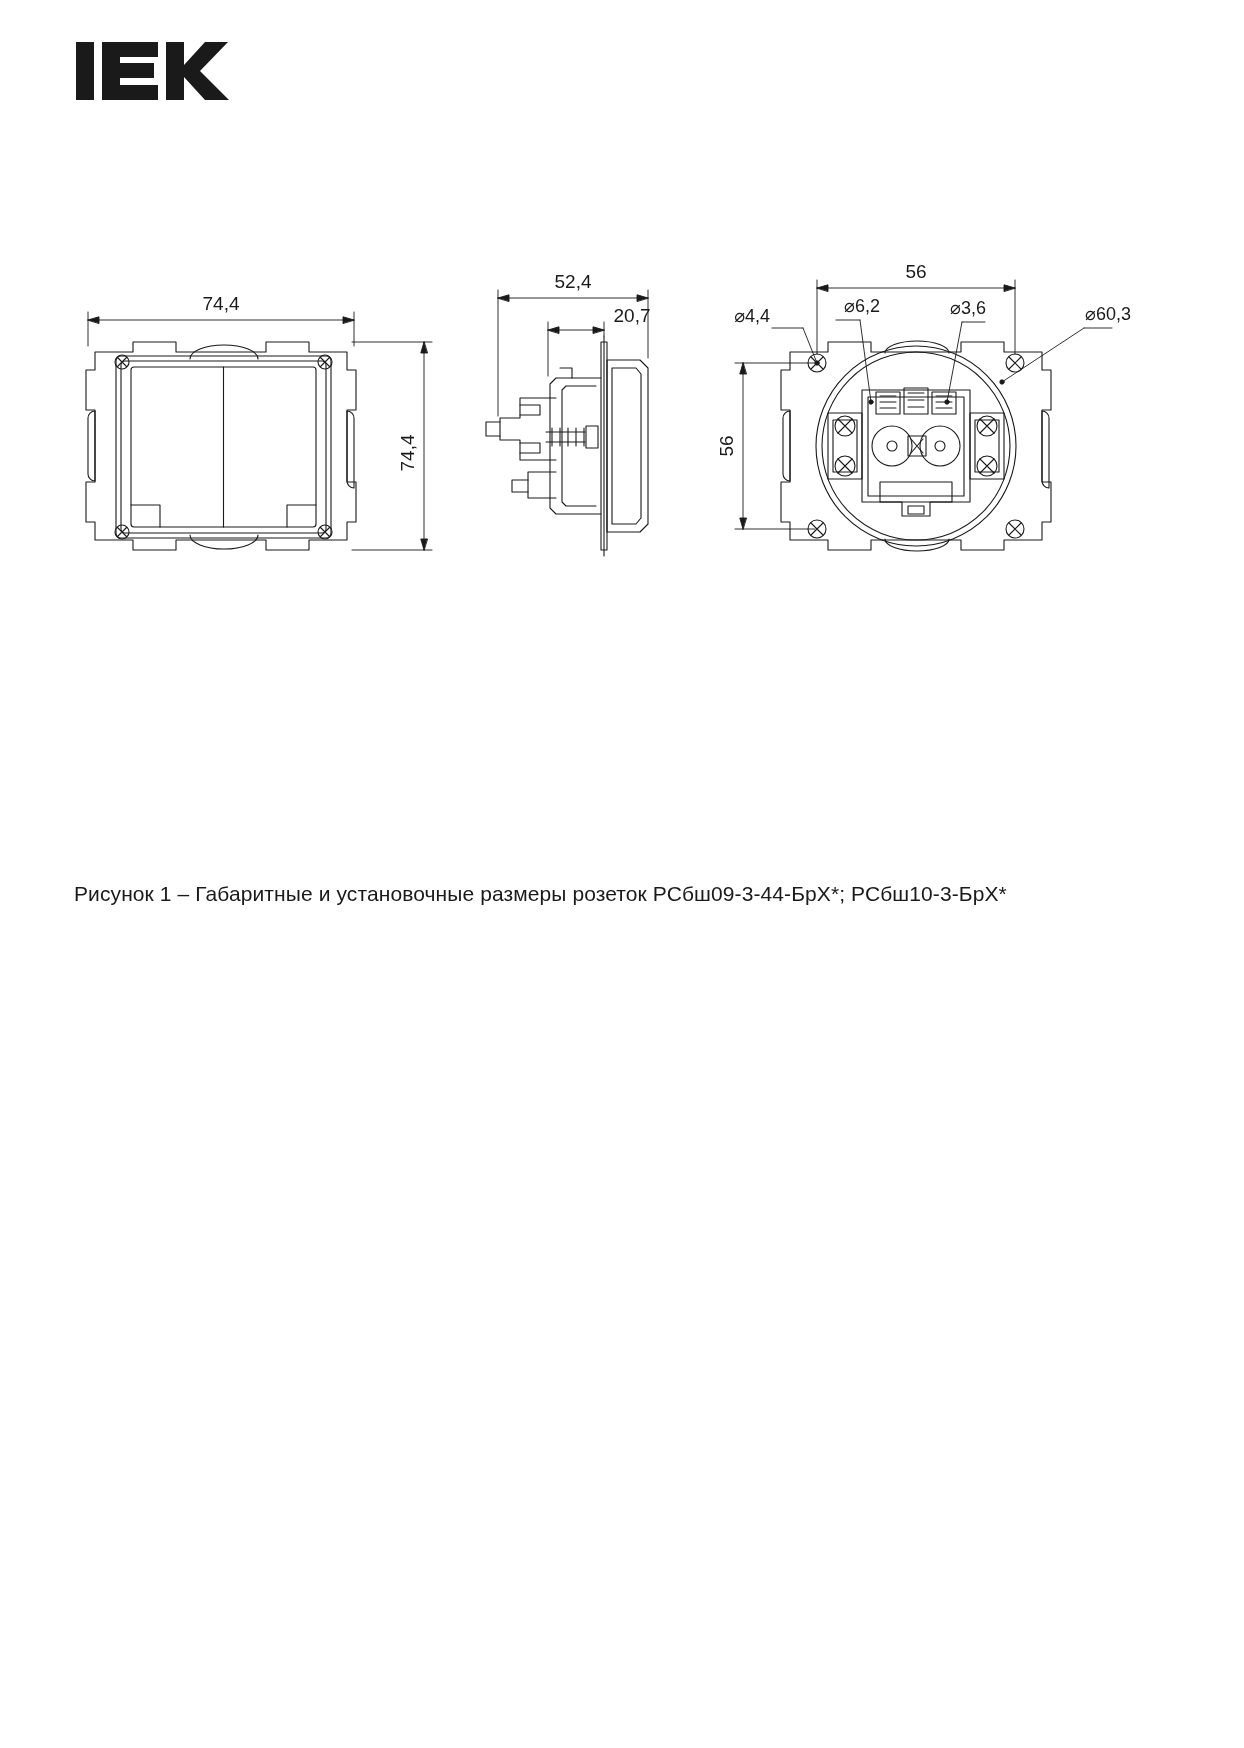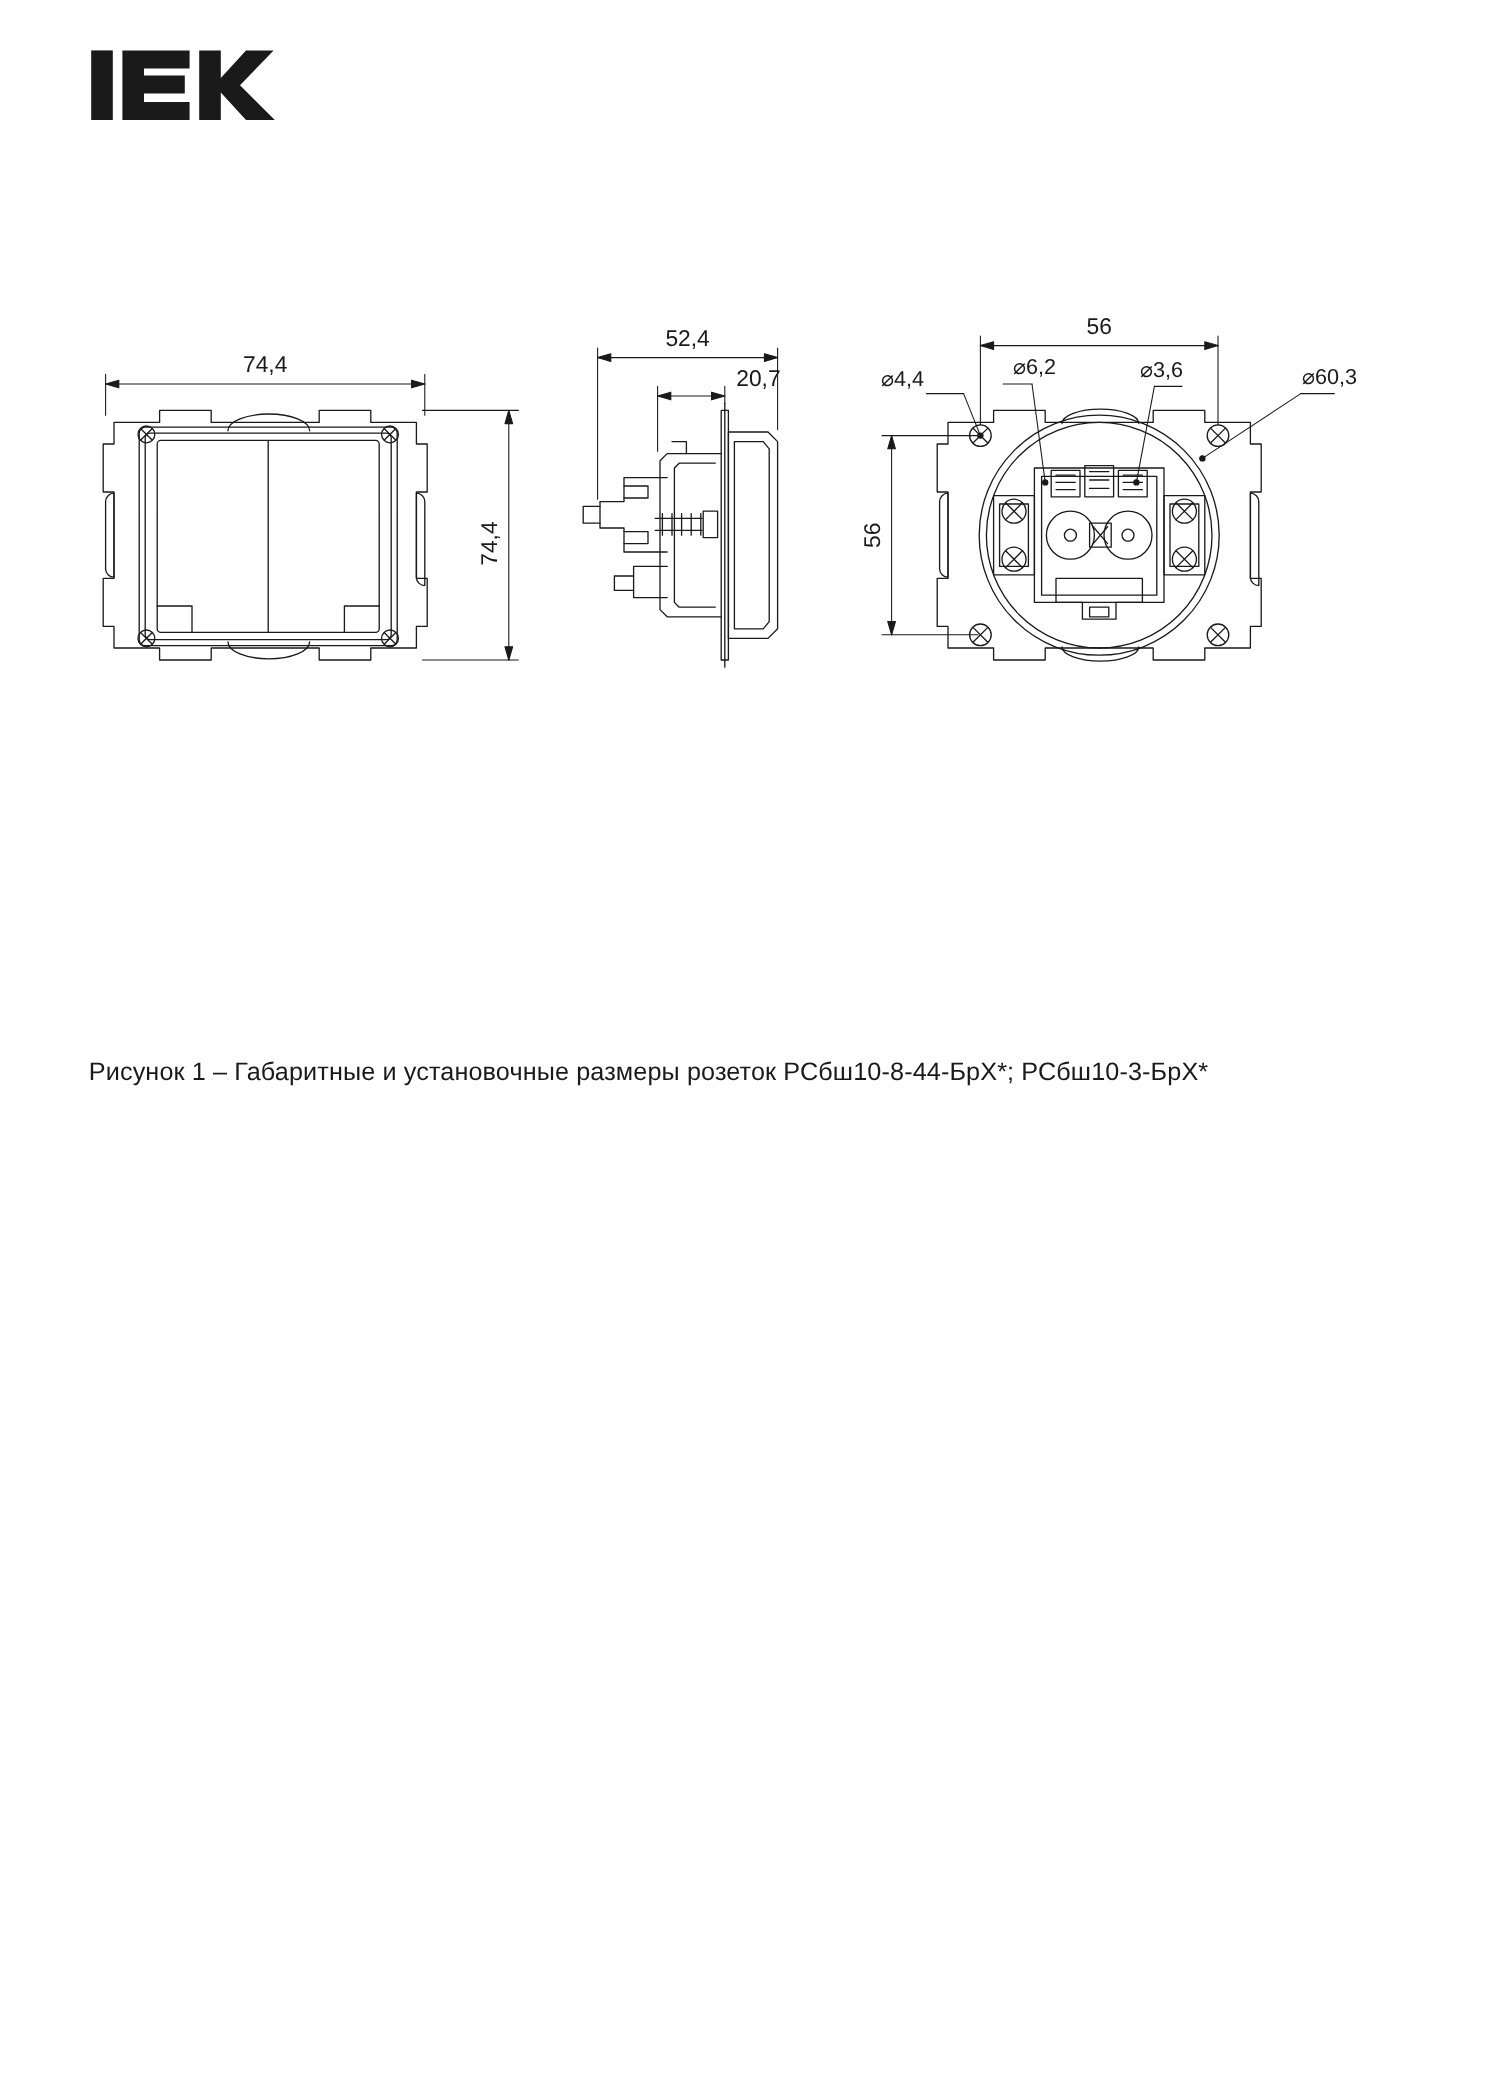--- a/index.html
+++ b/index.html
@@ -275,15 +275,15 @@
           <path d="M1002 132 L1084 78"></path>
           <circle cx="1002" cy="132" r="2.2" fill="#1a1a1a"></circle>
           <path d="M1084 78 L1112 78"></path>
         </g>
         <text x="1108" y="70" font-family="Liberation Sans, sans-serif" font-size="18" fill="#1a1a1a" text-anchor="middle" stroke="none">⌀60,3</text>
 
       </g>
     </svg>
   </div>
 
-  <div class="caption">Рисунок 1 – Габаритные и установочные размеры розеток РСбш10-8-44-БрХ*; РСбш10-3-БрХ*</div>
+  <div class="caption">Рисунок 1 – Габаритные и установочные размеры розеток РСбш09-3-44-БрХ*; РСбш10-3-БрХ*</div>
 
 </div>
 
 </body></html>

